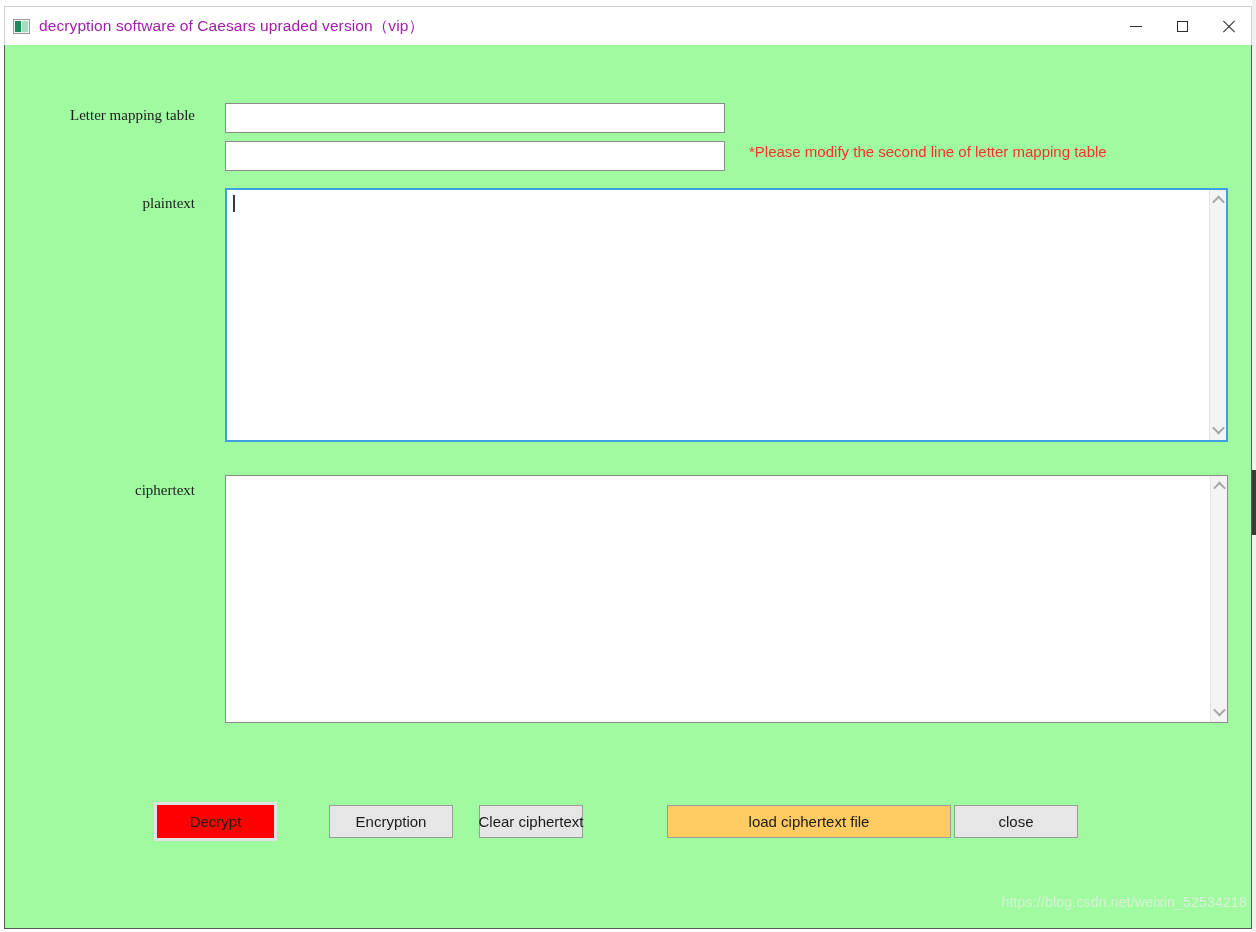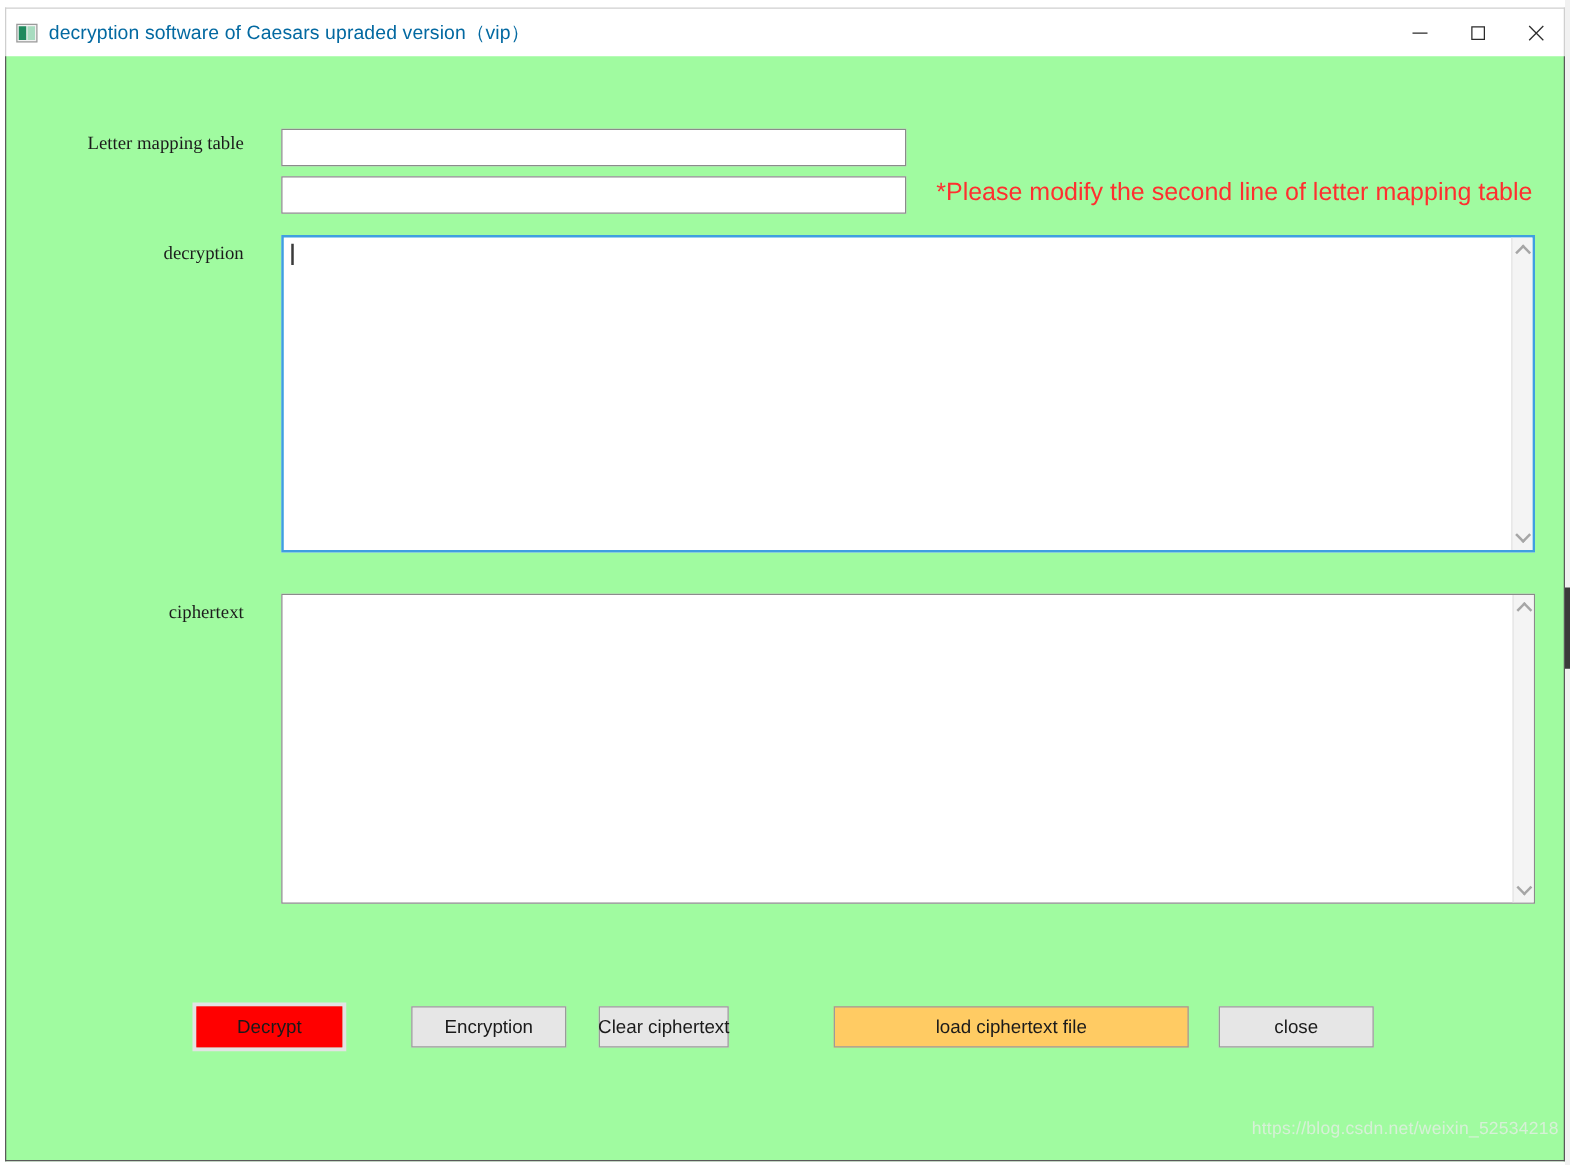--- a/index.html
+++ b/index.html
@@ -83,21 +83,21 @@
     content: "";
     position: absolute;
     left: 8px;
     top: 1px;
     width: 6px;
     height: 11px;
     background: #a8dcc0;
   }
   .title-text {
     font-size: 15.5px;
-    color: #0369a1;
+    color: #a21caf;
     white-space: nowrap;
     letter-spacing: 0.1px;
   }
   .win-controls {
     margin-left: auto;
     display: flex;
     height: 100%;
   }
   .win-btn {
     width: 46px;
@@ -181,21 +181,21 @@
     outline: none;
   }
   #input-mapping-row1 { top: 58px; }
   #input-mapping-row2 { top: 96px; }
 
   
   .hint-text {
     position: absolute;
     left: 744px;
     top: 98px;
-    font-size: 20px;
+    font-size: 15px;
     color: #ff2f2f;
     white-space: nowrap;
   }
 
   
   .textbox {
     position: absolute;
     background: #ffffff;
     box-sizing: border-box;
     overflow: hidden;
@@ -289,21 +289,21 @@
     outline-offset: 0;
   }
   .btn.accent-orange {
     background: #ffcb63;
     border: 1px solid #9b9b9b;
   }
   #btn-decrypt        { left: 152px; width: 117px; }
   #btn-encryption     { left: 324px; width: 124px; }
   #btn-clear          { left: 474px; width: 104px; }
   #btn-load           { left: 662px; width: 284px; }
-  #btn-close          { left: 949px; width: 124px; margin-left: 21px; }
+  #btn-close          { left: 949px; width: 124px; }
 
   
   .watermark {
     position: absolute;
     right: 4px;
     bottom: 18px;
     font-size: 14px;
     color: #d7f0d7;
     white-space: nowrap;
     letter-spacing: 0.2px;
@@ -352,21 +352,21 @@
   <div class="client-area">
 
     <div class="form-label" id="label-mapping">Letter mapping table</div>
 
     <input class="line-input" id="input-mapping-row1" type="text" placeholder="" style="">
 
     <input class="line-input" id="input-mapping-row2" type="text" placeholder="" style="">
 
     <div class="hint-text">*Please modify the second line of letter mapping table</div>
 
-    <div class="form-label" id="label-plaintext">decryption</div>
+    <div class="form-label" id="label-plaintext">plaintext</div>
 
     <div class="textbox focused" id="box-plaintext">
       <div class="text-surface"><span></span><span class="caret"></span></div>
       <div class="vscroll">
         <div class="scroll-arrow up">
           <span class="chev"></span>
         </div>
         <div class="scroll-arrow down">
           <span class="chev"></span>
         </div>

